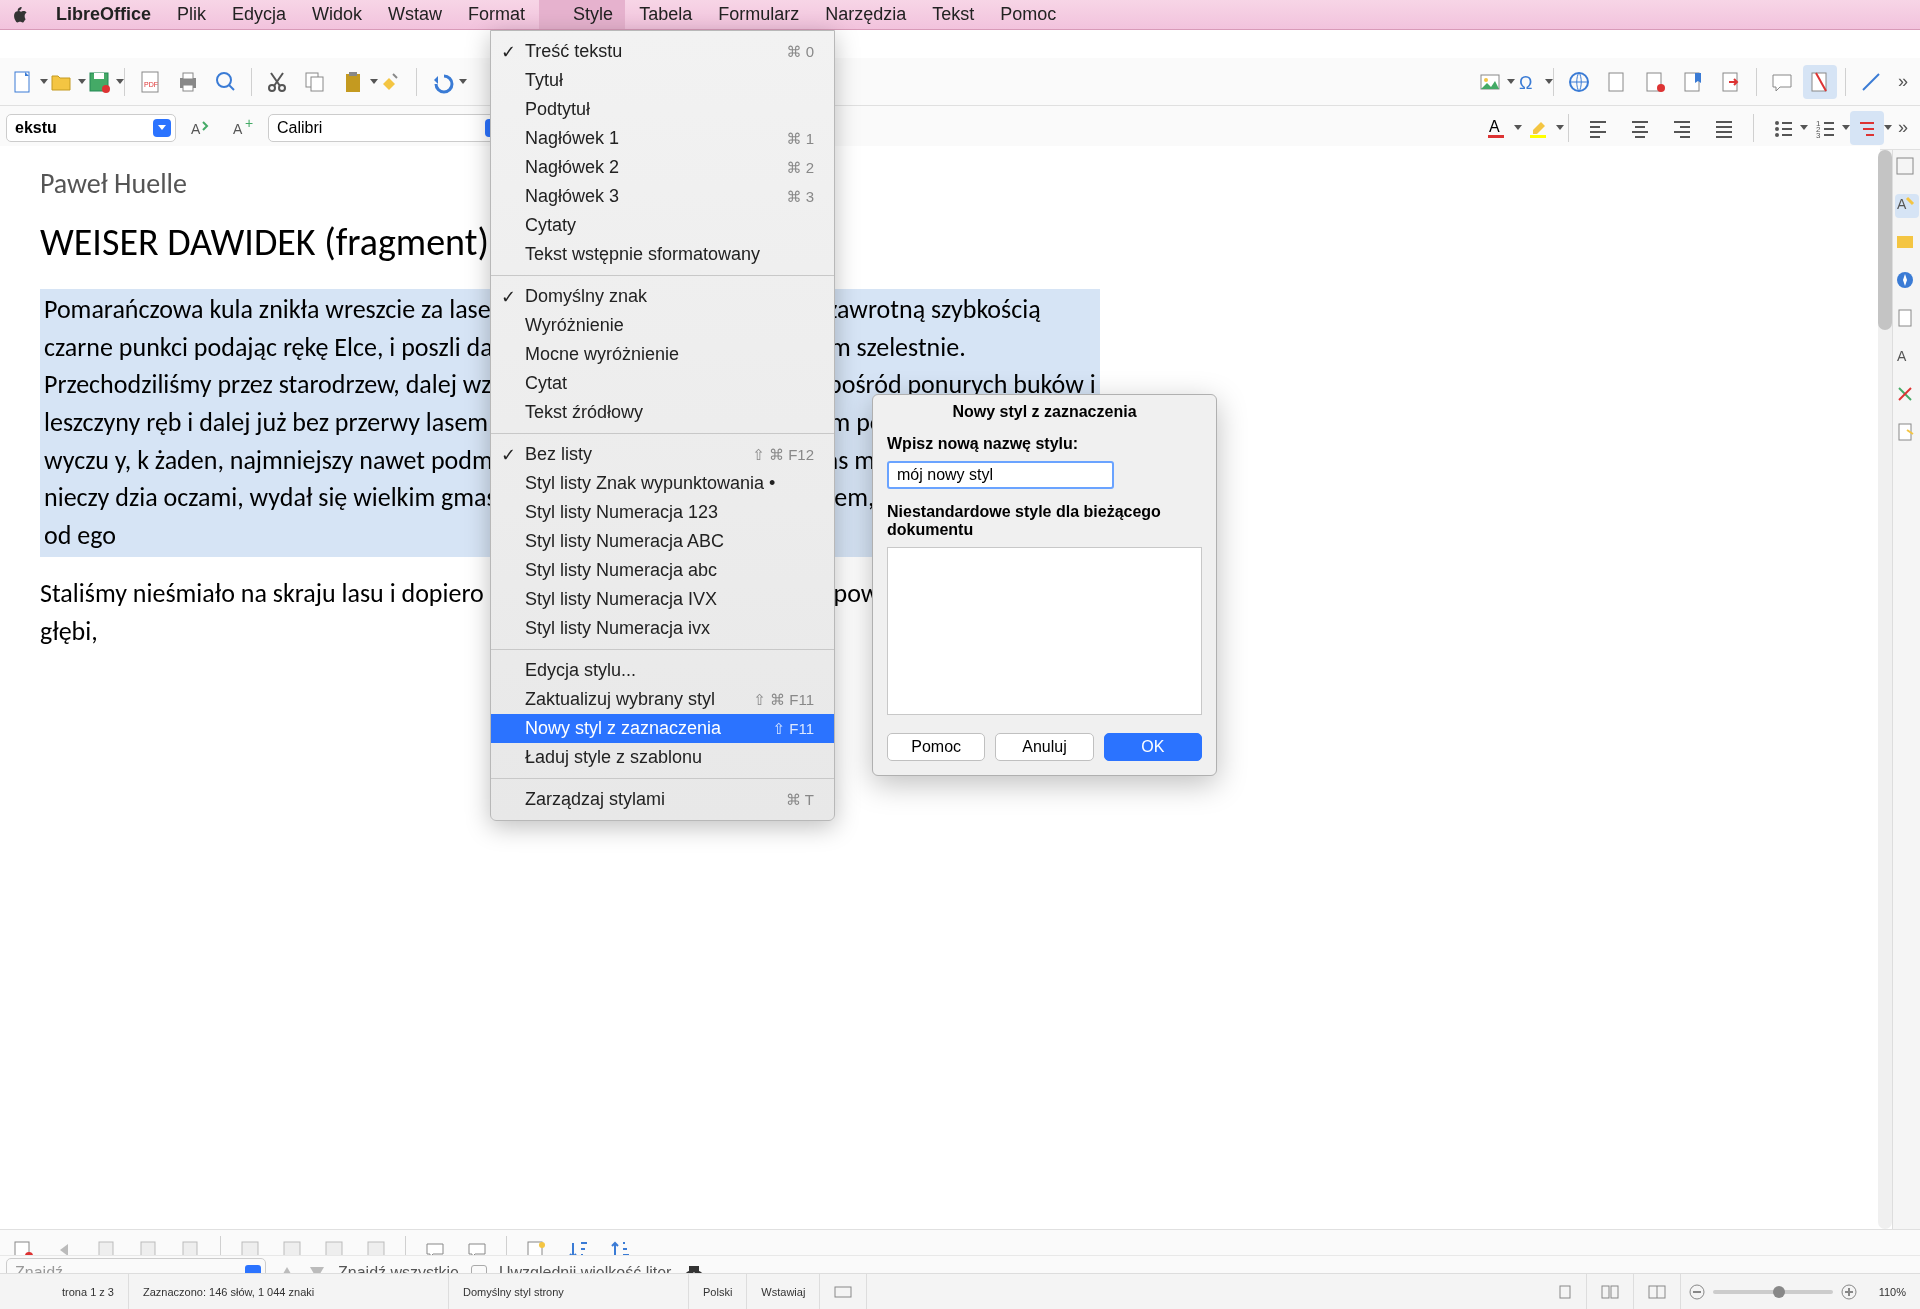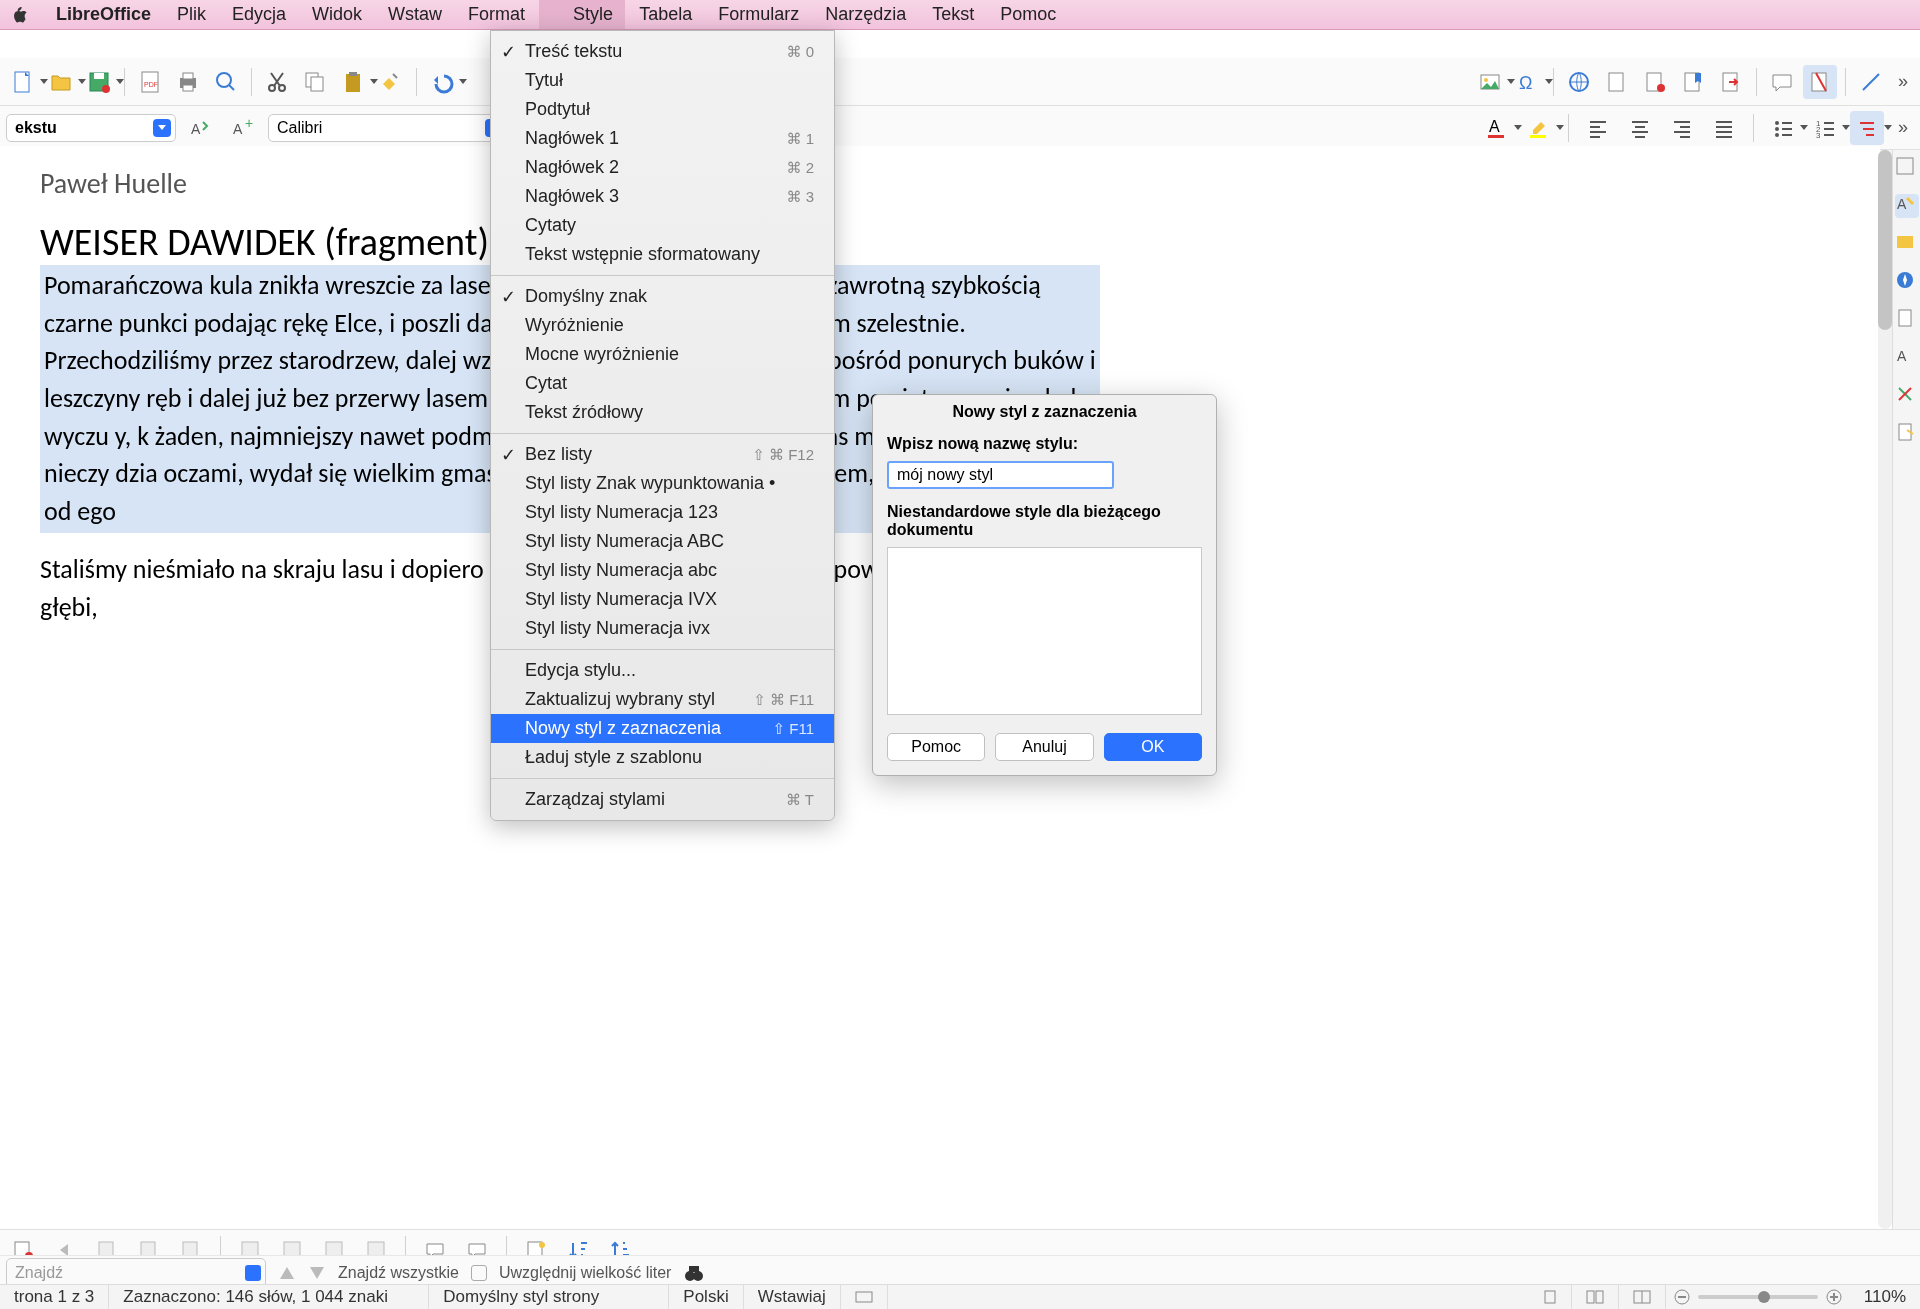--- a/index.html
+++ b/index.html
@@ -28,41 +28,41 @@
   .sizecombo { width: 64px; }
 
   
   .ruler { height: 24px; background: #f4f4f4; border-bottom: 1px solid #ddd; position: relative; font-size: 11px; color: #666; }
   .ruler .tick { position: absolute; top: 4px; }
 
   
   .docwrap { position: absolute; top: 146px; left: 0; right: 40px; bottom: 80px; overflow: hidden; background: #fff; }
   .page { padding: 20px 40px; font-family: Calibri, Arial, sans-serif; color: #000; }
   .author { font-size: 28px; color: #555; margin-bottom: 18px; }
-  .title { font-size: 38px; font-weight: 400; }
+  .title { font-size: 38px; font-weight: 400; margin-bottom: 24px; }
   .para { font-size: 26px; line-height: 1.45; background: #d6e4f5; padding: 2px 4px; width: 1060px; position: relative; }
   .para2 { font-size: 26px; line-height: 1.45; margin-top: 18px; width: 1060px; }
 
   
   .vscroll { position: absolute; right: 28px; top: 150px; bottom: 80px; width: 14px; background: #f0f0f0; border-radius: 7px; }
   .vscroll .thumb { position: absolute; top: 0; height: 180px; width: 14px; background: #c4c4c4; border-radius: 7px; }
 
   
   .sidebar { position: absolute; right: 0; top: 150px; bottom: 80px; width: 28px; background: #f5f5f5; border-left: 1px solid #ddd; display: flex; flex-direction: column; align-items: center; padding-top: 6px; gap: 14px; }
   .sidebar .sbtn { width: 24px; height: 24px; border-radius: 4px; }
 
   
   .bottombar { position: absolute; left: 0; right: 0; bottom: 40px; height: 40px; background: #fafafa; border-top: 1px solid #e0e0e0; display: flex; align-items: center; padding: 0 6px; gap: 8px; }
   .findbar { position: absolute; left: 0; right: 0; bottom: 20px; height: 34px; background: #fafafa; border-top: 1px solid #e8e8e8; display: flex; align-items: center; padding: 0 6px; gap: 12px; font-size: 16px; color: #555; }
   .findcombo { width: 260px; height: 30px; border: 1px solid #ccc; border-radius: 5px; position: relative; padding: 0 8px; display: flex; align-items: center; }
   .findcombo .caret { position: absolute; right: 4px; width: 16px; height: 16px; background: #2b73ff; border-radius: 3px; }
   .chk { width: 16px; height: 16px; border: 1px solid #aaa; border-radius: 3px; }
 
   
-  .status { position: absolute; left: 0; right: 0; bottom: 0; height: 25px; background: #f4f4f4; border-top: 1px solid #ddd; display: flex; align-items: center; font-size: 17px; color: #333; }
+  .status { position: absolute; left: 0; right: 0; bottom: 0; height: 36px; background: #f4f4f4; border-top: 1px solid #ddd; display: flex; align-items: center; font-size: 11px; color: #333; padding-left: 48px; }
   .status .cell { padding: 0 14px; border-right: 1px solid #ddd; height: 100%; display: flex; align-items: center; }
   .status .spacer { flex: 1; }
   .zoomslider { width: 120px; height: 4px; background: #ccc; border-radius: 2px; position: relative; margin: 0 8px; }
   .zoomslider .knob { position: absolute; left: 60px; top: -4px; width: 12px; height: 12px; background: #888; border-radius: 50%; }
 
   
   .stylemenu { position: absolute; left: 490px; top: 30px; width: 345px; background: linear-gradient(#f2f2f2,#e8e8e8); border: 1px solid #b8b8b8; border-radius: 0 0 6px 6px; box-shadow: 0 6px 24px rgba(0,0,0,.25); padding: 6px 0; z-index: 50; }
   .stylemenu .mi { padding: 4px 20px 4px 34px; font-size: 18px; color: #222; display: flex; justify-content: space-between; align-items: center; position: relative; }
   .stylemenu .mi.checked::before { content: "✓"; position: absolute; left: 10px; }
   .stylemenu .mi .sc { color: #888; font-size: 15px; }

